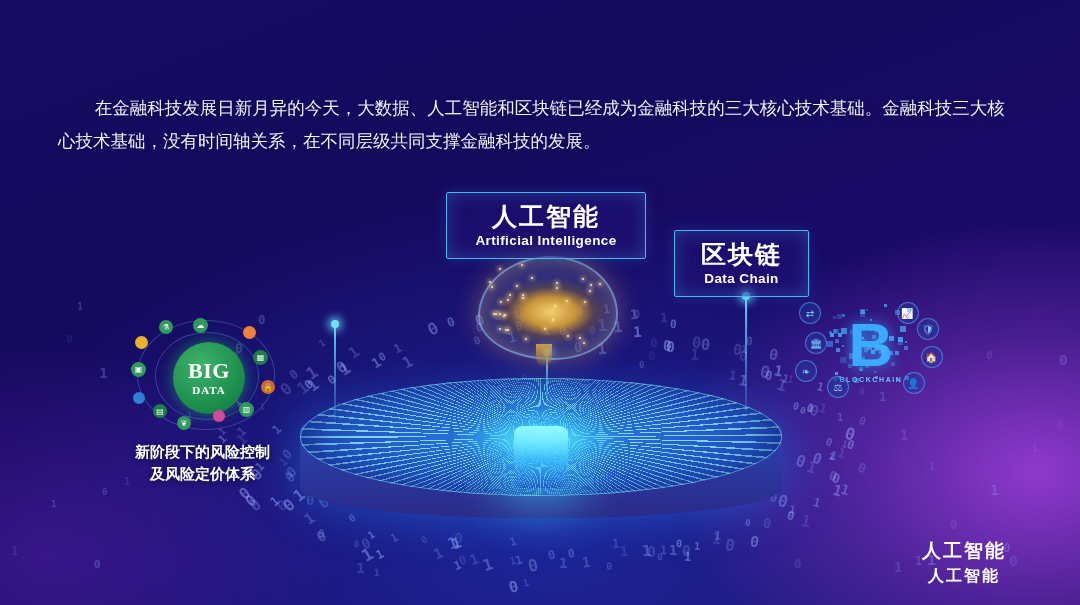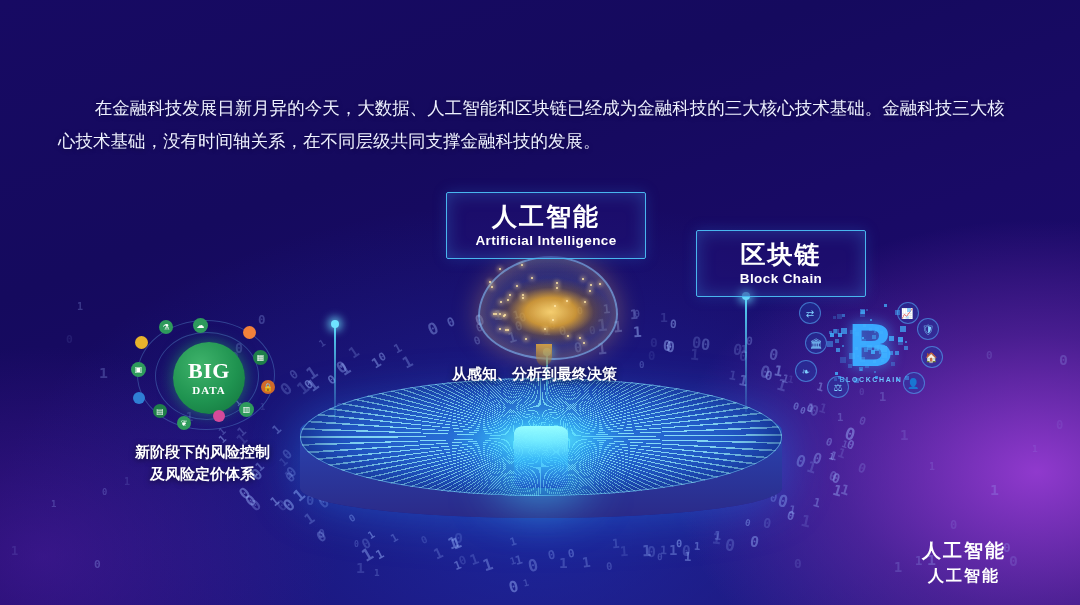--- a/index.html
+++ b/index.html
@@ -71,21 +71,21 @@
     position:absolute;border:1.5px solid #49b6ef;border-radius:2px;
     background:rgba(32,16,116,.50);
     text-align:center;color:#fff;
     box-shadow:0 0 18px rgba(70,180,255,.28) inset,0 0 14px rgba(40,120,220,.25);
     padding:9px 16px 10px;
   }
   .card .cn{font-size:25px;font-weight:bold;letter-spacing:2px;line-height:1.12;}
   .card .en{font-size:13.5px;font-weight:bold;letter-spacing:.4px;margin-top:3px;}
   #card-bigdata{left:221px;top:256px;width:210px;}
   #card-ai{left:446px;top:192px;width:200px;}
-  #card-bc{left:674px;top:230px;width:170px;margin-left:22px;}
+  #card-bc{left:674px;top:230px;width:135px;}
 
   
   .cap{position:absolute;color:#ffffff;font-weight:bold;text-align:center;
        text-shadow:0 1px 6px rgba(0,0,0,.6);line-height:1.45;}
   #cap-bigdata{left:95px;top:441px;width:215px;font-size:15px;}
   #cap-ai{left:412px;top:363px;width:245px;font-size:15px;}
   #cap-bc{left:793px;top:393px;width:185px;font-size:15px;}
 
   
   #bigdata-art{position:absolute;left:131px;top:318px;width:150px;height:118px;}
@@ -517,27 +517,26 @@
       <span class="px" style="width: 4px; height: 4px; left: 102px; top: 49px; opacity: 0.66;"></span>
       <span class="px" style="width: 4px; height: 4px; left: 112px; top: 74px; opacity: 0.47;"></span>
     </div>
 
   <div class="card" id="card-ai">
     <div class="cn">人工智能</div>
     <div class="en">Artificial Intelligence</div>
   </div>
   <div class="card" id="card-bc">
     <div class="cn">区块链</div>
-    <div class="en">Block Chain</div>
+    <div class="en">Data Chain</div>
   </div>
 
   <div class="cap" id="cap-bigdata">
     <div>新阶段下的风险控制</div>
     <div>及风险定价体系</div>
   </div>
-  <div class="cap" id="cap-ai">从感知、分析到最终决策</div>
 
   <div id="logo">
     <div class="l1">人工智能</div>
     <div class="l3">人工智能</div>
   </div>
 
 </div>
 
 </body></html>

